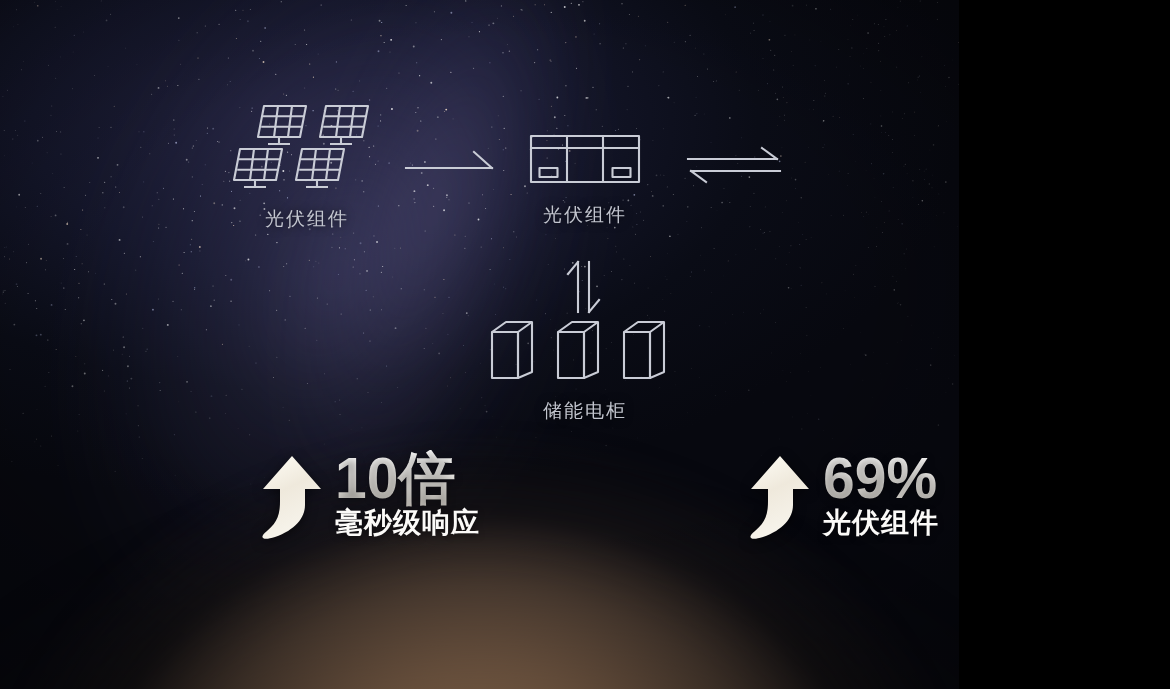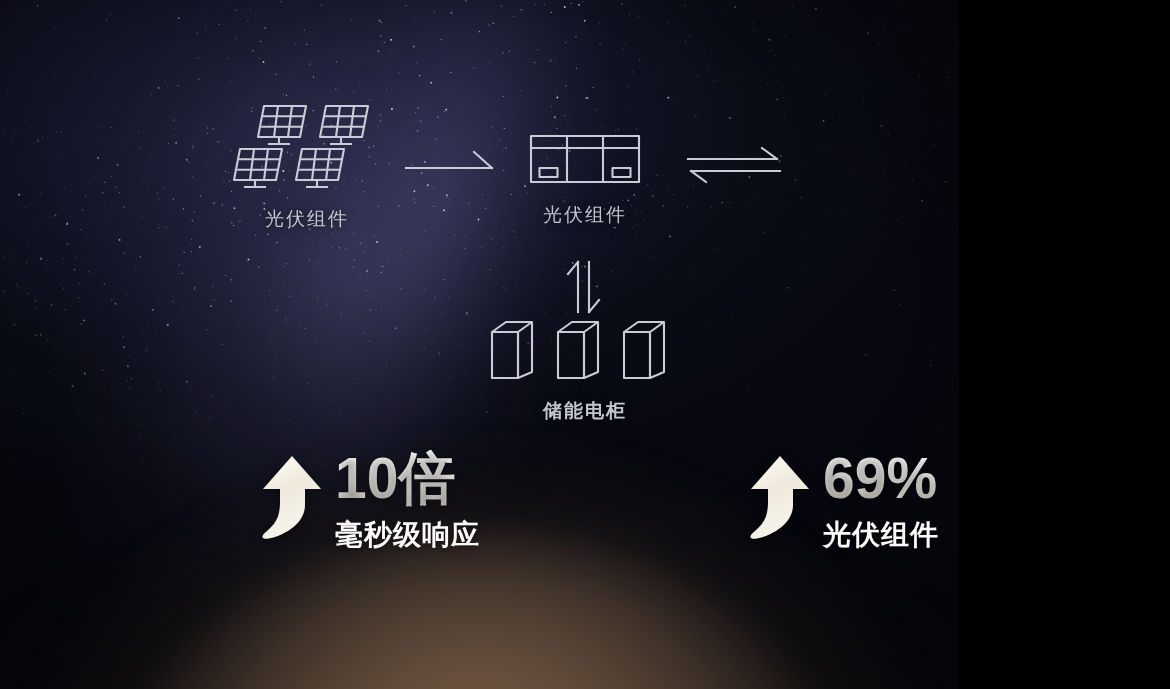--- a/index.html
+++ b/index.html
@@ -138,21 +138,21 @@
     font-weight: bold;
     letter-spacing: 0px;
     background: linear-gradient(180deg, #ffffff 0%, #f4f2ee 42%, #cdc9c2 100%);
     -webkit-background-clip: text;
     background-clip: text;
     color: transparent;
     text-shadow: 0 2px 8px rgba(0,0,0,0.35);
     display: block;
   }
   .stat-caption {
-    margin-top: 14px;
+    margin-top: 2px;
     font-size: 28px;
     font-weight: bold;
     letter-spacing: 1px;
     color: #fbfaf8;
     text-shadow: 0 2px 7px rgba(0,0,0,0.45);
     display: block;
   }
 </style>
 </head>
 <body>
@@ -1278,21 +1278,21 @@
   </svg>
 
 
   <svg class="connector" style="left:564px; top:258px;" width="42" height="58" viewBox="0 0 42 58" fill="none" stroke="#c9ccd6" stroke-width="2.1" stroke-linecap="square">
     <path d="M14 54 L14 4"></path>
     <path d="M4 16 L14 4"></path>
     <path d="M25 4 L25 54"></path>
     <path d="M35 42 L25 54"></path>
   </svg>
 
-  <div class="node" style="left:480px; top:314px; width:210px;font-weight:bold;">
+  <div class="node" style="left:480px; top:314px; width:210px;">
     <svg class="node-icon" width="210" height="72" viewBox="0 0 210 72" style="margin:0 auto;" fill="none" stroke="#c9ccd6" stroke-width="2.1" stroke-linejoin="round">
       <g transform="translate(12,6)">
         <path d="M0 12 L26 12 L26 58 L0 58 Z"></path>
         <path d="M26 12 L40 2 L40 52 L26 58 Z"></path>
         <path d="M0 12 L14 2 L40 2"></path>
       </g>
       <g transform="translate(78,6)">
         <path d="M0 12 L26 12 L26 58 L0 58 Z"></path>
         <path d="M26 12 L40 2 L40 52 L26 58 Z"></path>
         <path d="M0 12 L14 2 L40 2"></path>

